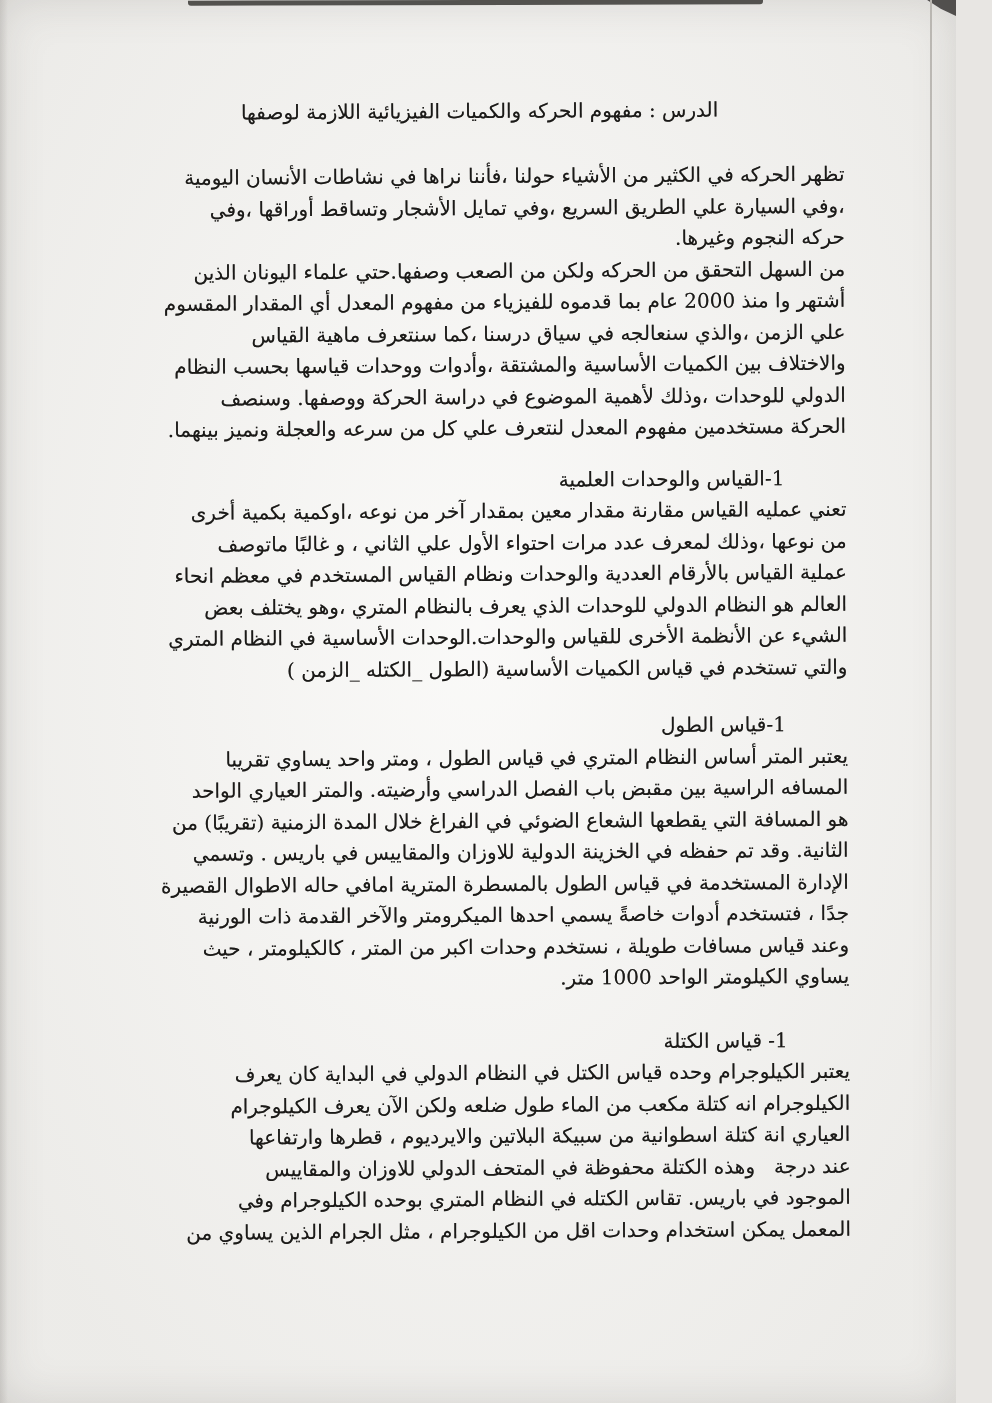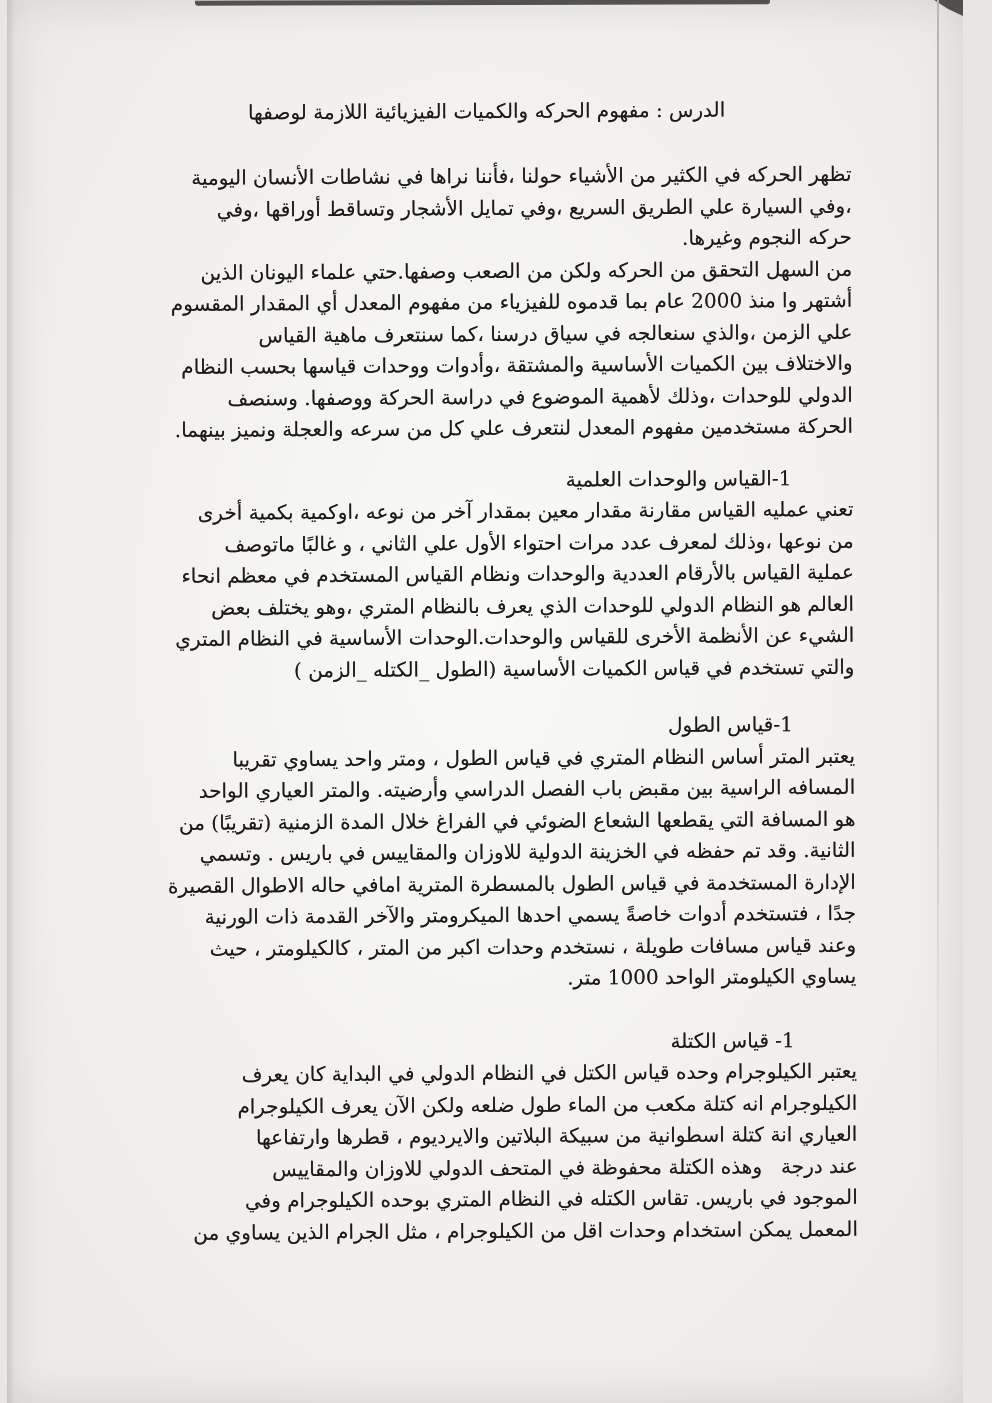--- a/index.html
+++ b/index.html
@@ -15,21 +15,20 @@
   }
   .scan {
     position: relative;
     width: 956px;
     height: 1403px;
     background:
       radial-gradient(ellipse at 50% 45%, rgba(255,255,255,0.55), rgba(0,0,0,0.03) 85%),
       #f4f3f0;
     box-shadow: inset 0 0 45px rgba(90,85,80,0.18);
     overflow: hidden;
-    margin-left: 7px;
   }
   
   .artifact { position: absolute; }
   .top-strip {
     left: 188px; top: 0;
     width: 575px; height: 5px;
     background: #3a3835;
     border-radius: 0 0 3px 3px;
     opacity: 0.85;
     transform: rotate(-0.15deg);

